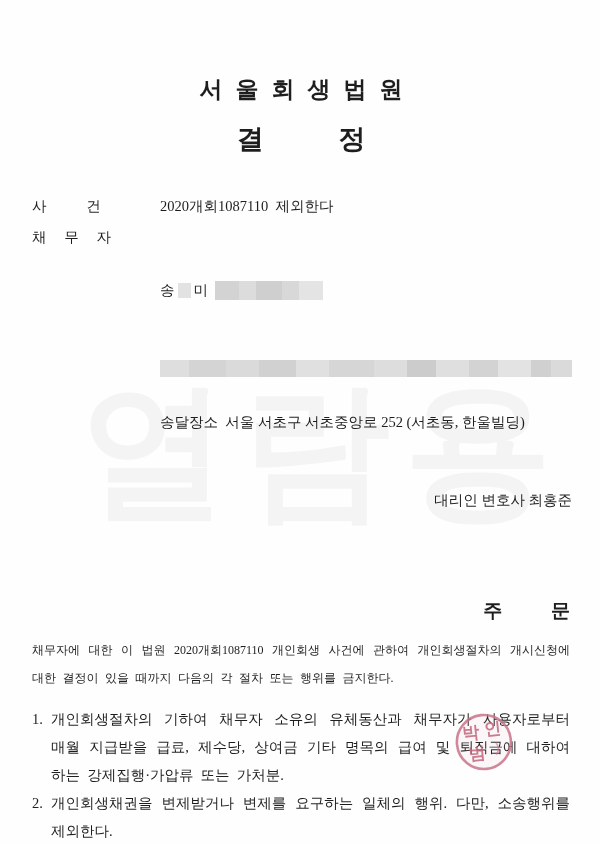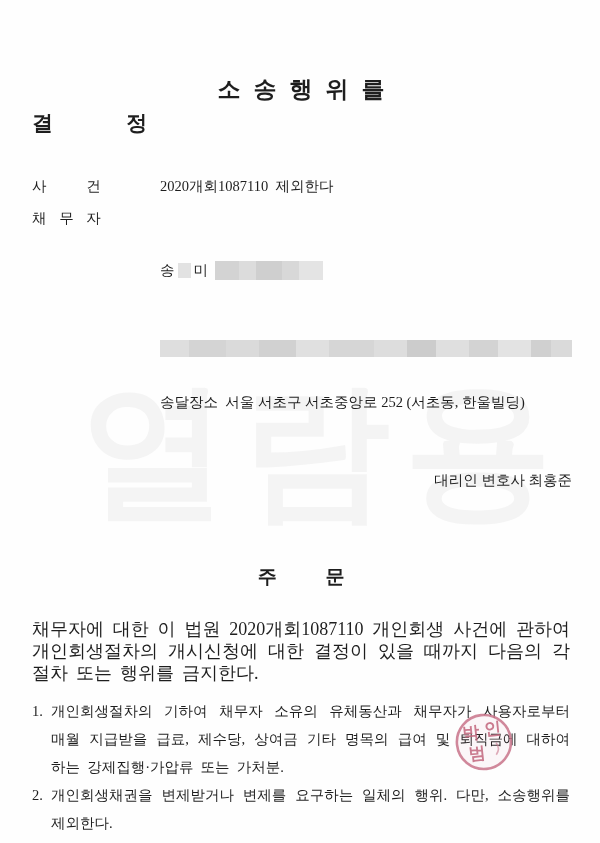--- a/index.html
+++ b/index.html
@@ -37,42 +37,43 @@
     z-index: 1;
   }
   .court-name {
     text-align: center;
     font-size: 23px;
     font-weight: bold;
     letter-spacing: 13px;
     text-indent: 13px; 
   }
   .doc-title {
-    margin-top: 4px;
-    font-size: 21px;
+    margin-top: 16px;
+    text-align: center;
+    font-size: 27px;
     font-weight: bold;
     white-space: pre;
     word-spacing: 68px;
   }
   .fields {
     margin-top: 36px;
     font-size: 14.5px;
   }
   .field-row {
     display: flex;
     align-items: flex-start;
     line-height: 26px;
     margin-bottom: 6px;
   }
   .field-label {
     flex: 0 0 128px;
     white-space: pre;
   }
   .label-case { word-spacing: 36px; }
-  .label-debtor { word-spacing: 9px; }
+  .label-debtor { word-spacing: 9px; font-family: Liberation Mono, monospace; }
   .field-value {
     white-space: pre-wrap;
     flex: 1 1 auto;
   }
   .debtor-name-line {
     display: flex;
     align-items: center;
     gap: 0;
   }
   
@@ -98,31 +99,31 @@
     width: 412px;
     height: 17px;
     margin: 3px 0 6px 0;
     background: linear-gradient(90deg,
       #dedede 0 7%, #d4d4d4 7% 16%, #dadada 16% 24%, #d1d1d1 24% 33%,
       #e0e0e0 33% 41%, #d6d6d6 41% 52%, #dddddd 52% 60%, #cccccc 60% 67%,
       #dfdfdf 67% 75%, #d3d3d3 75% 82%, #e3e3e3 82% 90%, #d0d0d0 90% 95%,
       #dadada 95% 100%);
   }
   .section-heading {
-    margin-top: 19px;
-    text-align: center;
+    margin-top: 33px;
+    text-align: right;
     font-size: 19px;
     font-weight: bold;
     white-space: pre;
     word-spacing: 44px;
   }
   .para {
-    margin-top: 28px;
-    font-size: 18px;
-    line-height: 22px;
+    margin-top: 12px;
+    font-size: 12px;
+    line-height: 28px;
     text-align: justify;
     word-spacing: 3.5px;
     word-break: keep-all;
   }
   .order-list {
     margin-top: 13px;
     font-size: 14.5px;
     line-height: 28px;
   }
   .order-item {
@@ -148,21 +149,21 @@
 </style>
 </head>
 <body>
 
 <div class="page">
 
   <div class="watermark">열람용</div>
 
   <div class="content">
 
-    <div class="court-name">소송행위를</div>
+    <div class="court-name">서울회생법원</div>
 
     <div class="doc-title">결 정</div>
 
     <div class="fields">
 
       <div class="field-row">
         <span class="field-label label-case">사 건</span>
         <span class="field-value">2020개회1087110  제외한다</span>
       </div>
 

